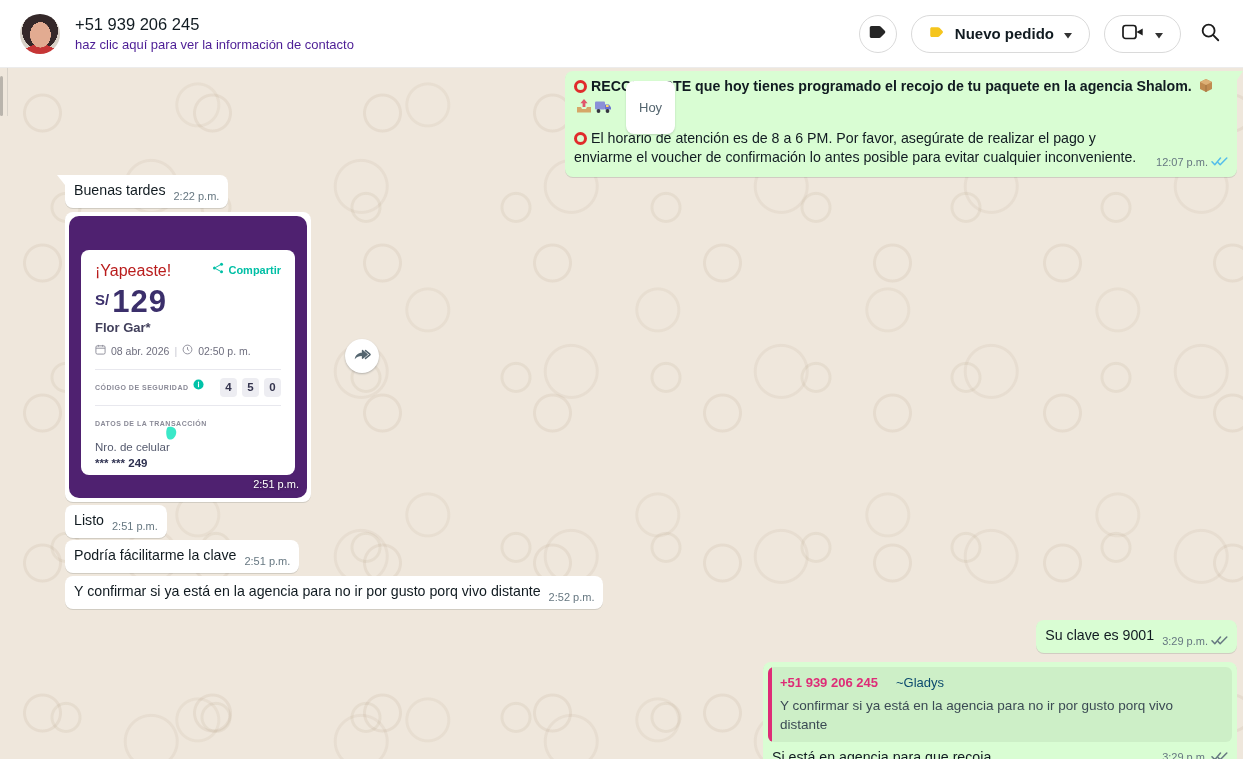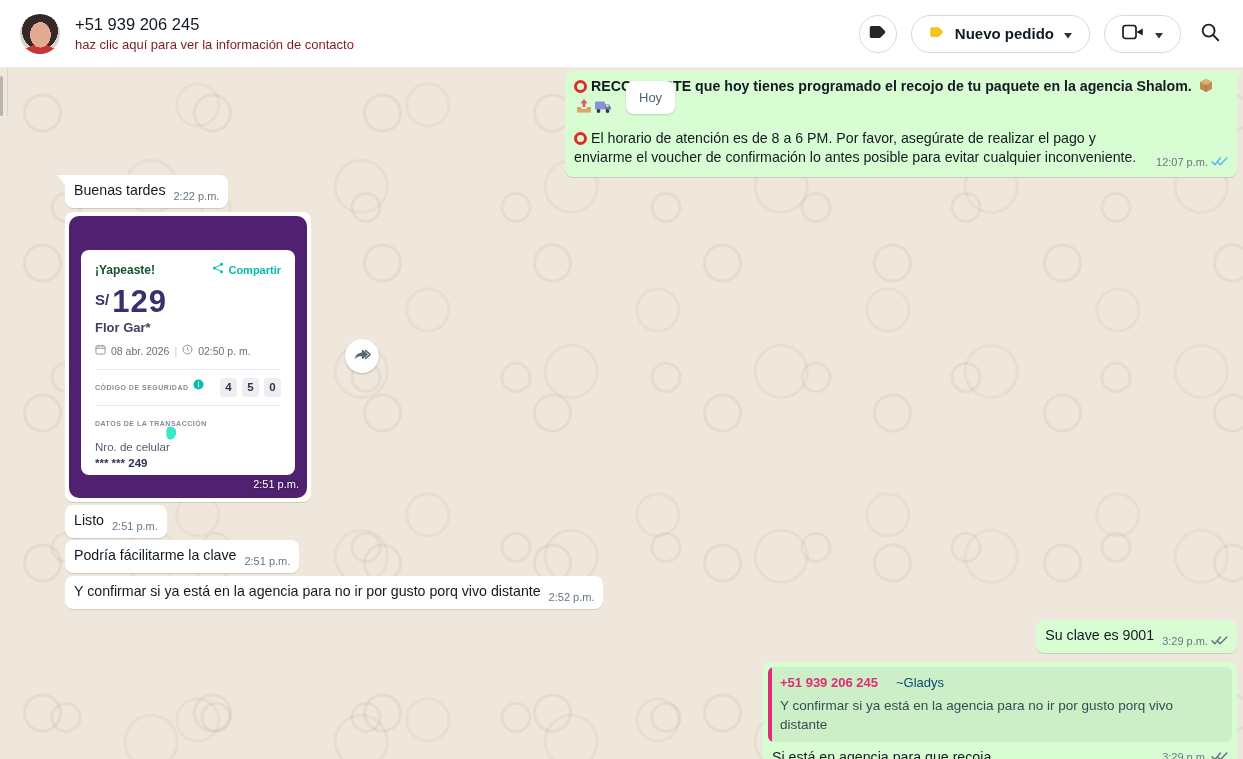--- a/index.html
+++ b/index.html
@@ -18,21 +18,21 @@
   .avatar {
     width:40px; height:40px; border-radius:50%; flex:0 0 40px; cursor:pointer;
     background:
       radial-gradient(ellipse 26% 32% at 51% 52%, #e2ab91 0 99%, transparent 100%),
       radial-gradient(ellipse 42% 24% at 50% 100%, #c63636 0 99%, transparent 100%),
       radial-gradient(ellipse 45% 46% at 50% 42%, #342829 0 99%, transparent 100%),
       #d8d2c8;
   }
   .hinfo { margin-left:15px; flex:1; min-width:0; cursor:pointer; }
   .hname { font-size:16.5px; font-weight:400; color:#111b21; }
-  .hsub  { font-size:13px; color:#7f1d1d; margin-top:3px; }
+  .hsub  { font-size:13px; color:#4c1d95; margin-top:3px; }
   .hactions { display:flex; align-items:center; gap:14px; }
   .circle-btn {
     width:38px; height:38px; border-radius:50%; background:#fff; border:1px solid #dadada;
     display:flex; align-items:center; justify-content:center; cursor:pointer;
   }
   .pill-btn {
     height:38px; border-radius:19px; background:#fff; border:1px solid #dadada;
     display:flex; align-items:center; gap:9px; padding:0 16px; cursor:pointer;
     font-size:15px; font-weight:700; color:#111b21;justify-content:center;
   }
@@ -80,35 +80,35 @@
   .redring {
     display:inline-block; width:13px; height:13px; border:3px solid #e02b2b; border-radius:50%;
     vertical-align:-2px; margin-right:4px;
   }
   .emoji { display:inline-block; vertical-align:-2px; margin-left:2px; }
   .abs-meta { position:absolute; right:9px; bottom:5px; display:flex; align-items:center; gap:3px; }
 
   
   .date-chip {
     position:absolute; left:626px; top:13px; z-index:6; background:#ffffff; color:#54656f;
-    font-size:13px; padding:9px 13px; border-radius:8px; box-shadow:0 1px 2px rgba(11,20,26,.18);
+    font-size:13px; padding:19px 13px; border-radius:8px; box-shadow:0 1px 2px rgba(11,20,26,.18);
   }
 
   
   .media { padding:4px; width:246px; height:290px; }
   .yape {
     position:relative; width:238px; height:282px; border-radius:10px; overflow:hidden;
     background:#4f2170; font-family:"Liberation Sans","DejaVu Sans",sans-serif;
   }
   .ycard {
     position:absolute; left:12px; right:12px; top:34px; bottom:23px;
     background:#ffffff; border-radius:8px; padding:11px 14px; overflow:hidden;
   }
   .yrow1 { display:flex; align-items:center; justify-content:space-between; }
-  .ytitle { color:#14532d; font-weight:700; font-size:12px; }
+  .ytitle { color:#b91c1c; font-weight:400; font-size:16px; }
   .yshare { display:flex; align-items:center; gap:4px; color:#00bfa5; font-weight:700; font-size:11px; cursor:pointer; }
   .yamount { display:flex; align-items:flex-start; gap:3px; margin-top:6px; color:#3b2f6b; }
   .ycur { font-size:15px; font-weight:700; margin-top:4px; }
   .ynum { font-size:31px; font-weight:700; line-height:32px; letter-spacing:1px; }
   .ypayee { font-size:13px; font-weight:700; color:#42405c; }
   .ydate { display:flex; align-items:center; gap:5px; font-size:10.5px; color:#6e6e7e; margin-top:5px; }
   .ysep { color:#c9c9d2; }
   .ydiv { height:1px; background:#e8e8ee; margin:8px 0; }
   .ysec { display:flex; align-items:center; justify-content:space-between; }
   .yseclab { display:flex; align-items:center; gap:4px; font-size:7px; letter-spacing:.5px; color:#8a8a97; font-weight:700; }

